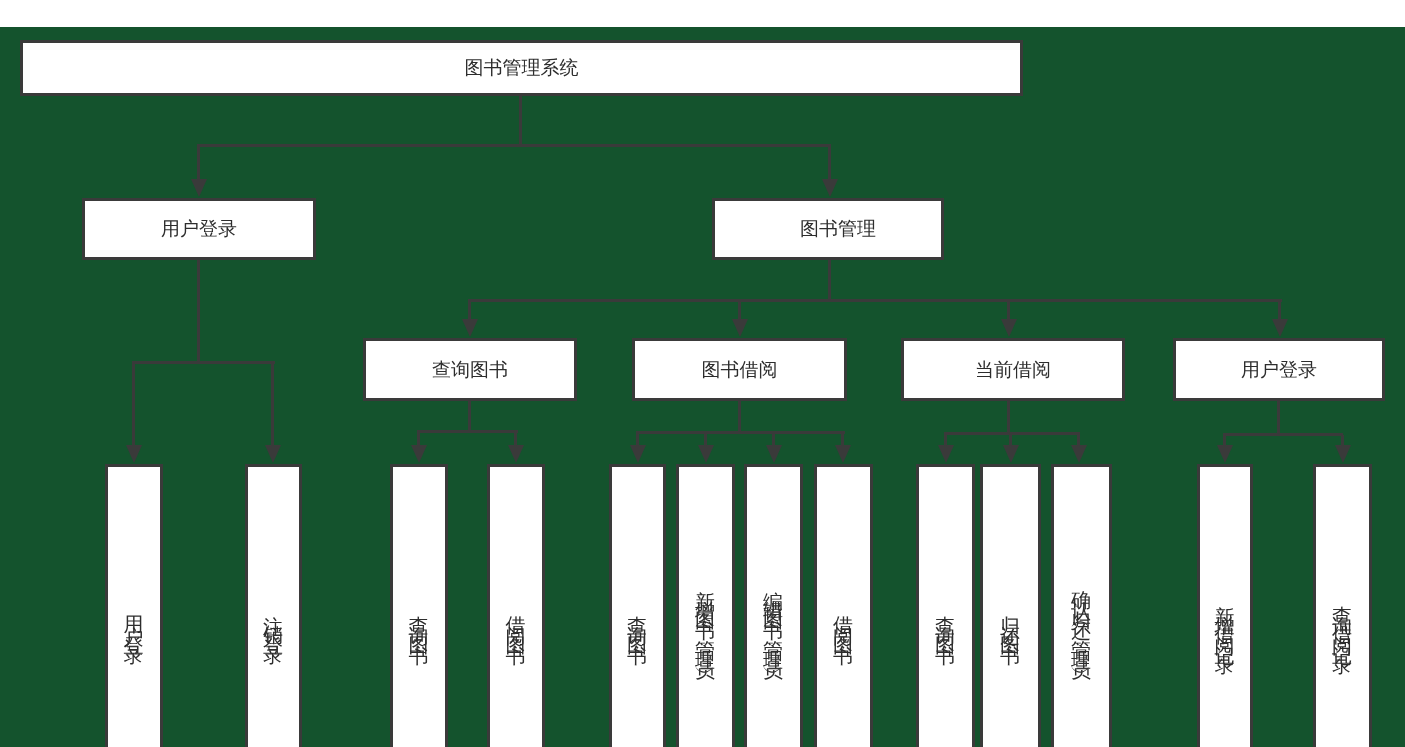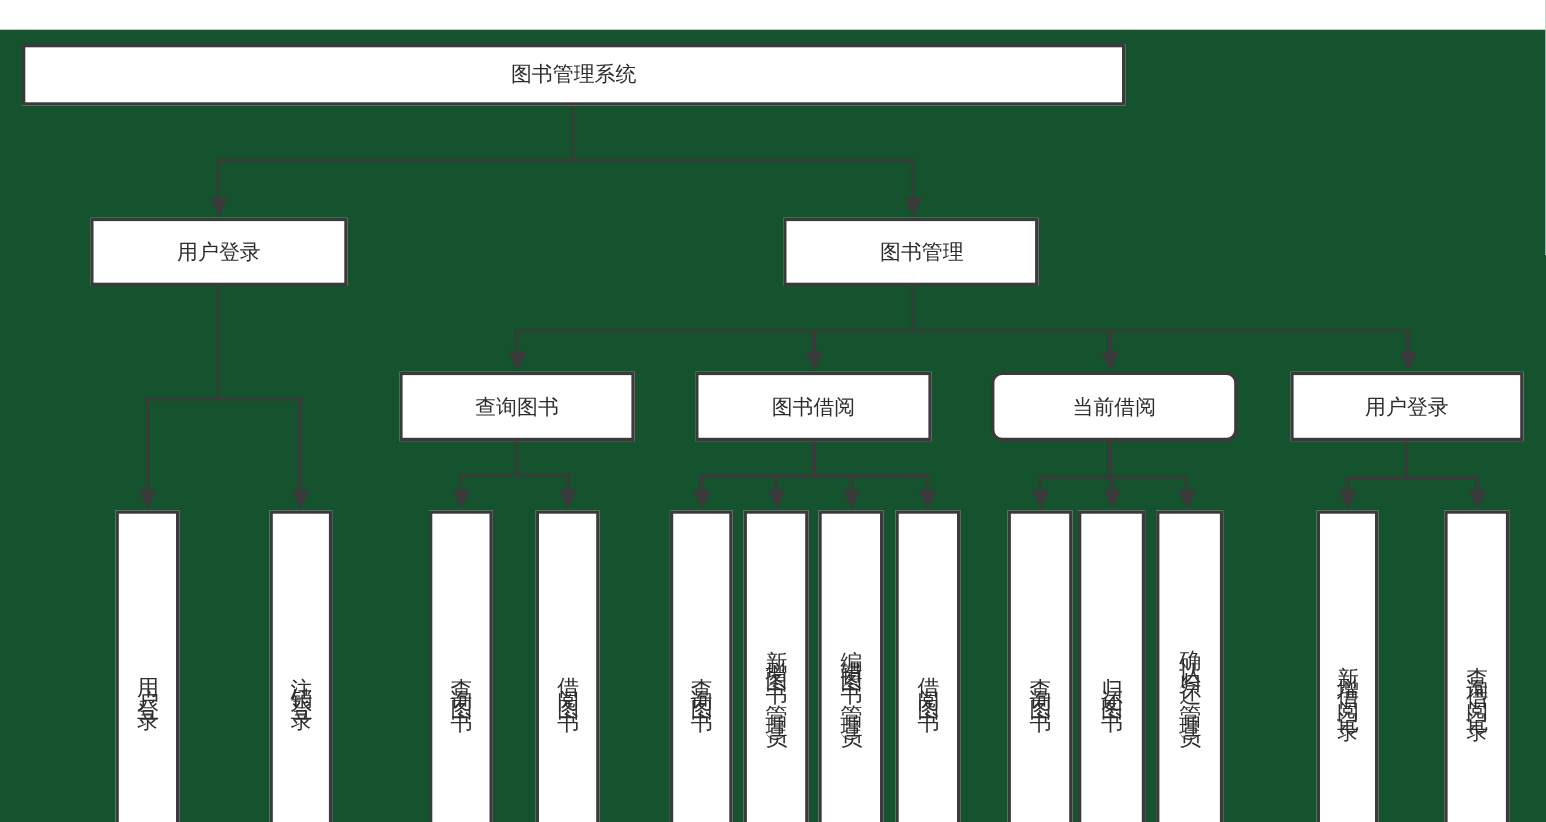--- a/index.html
+++ b/index.html
@@ -51,21 +51,21 @@
 
   <div class="vline" style="left:828px;top:233px;width:3px;height:41px;"></div>
   <div class="hline" style="left:468px;top:272px;width:814px;height:3px;"></div>
   <div class="drop" style="left:468px;top:274px;height:18px;"></div>
   <div class="drop" style="left:738px;top:274px;height:18px;"></div>
   <div class="drop" style="left:1007px;top:274px;height:18px;"></div>
   <div class="drop" style="left:1278px;top:274px;height:18px;"></div>
 
   <div class="box" style="left:363px;top:311px;width:214px;height:63px;">查询图书</div>
   <div class="box" style="left:632px;top:311px;width:215px;height:63px;text-align:center;">图书借阅</div>
-  <div class="box" style="left:901px;top:311px;width:224px;height:63px;border-radius:10px;">当前借阅</div>
+  <div class="box" style="left:901px;top:311px;width:224px;height:63px;">当前借阅</div>
   <div class="box" style="left:1173px;top:311px;width:212px;height:63px;">用户登录</div>
 
   <div class="vline" style="left:468px;top:374px;width:3px;height:31px;"></div>
   <div class="hline" style="left:417px;top:403px;width:101px;height:3px;"></div>
   <div class="drop" style="left:417px;top:405px;height:13px;"></div>
   <div class="drop" style="left:514px;top:405px;height:13px;"></div>
 
   <div class="vline" style="left:738px;top:374px;width:3px;height:32px;"></div>
   <div class="hline" style="left:636px;top:404px;width:209px;height:3px;"></div>
   <div class="drop" style="left:636px;top:406px;height:12px;"></div>

